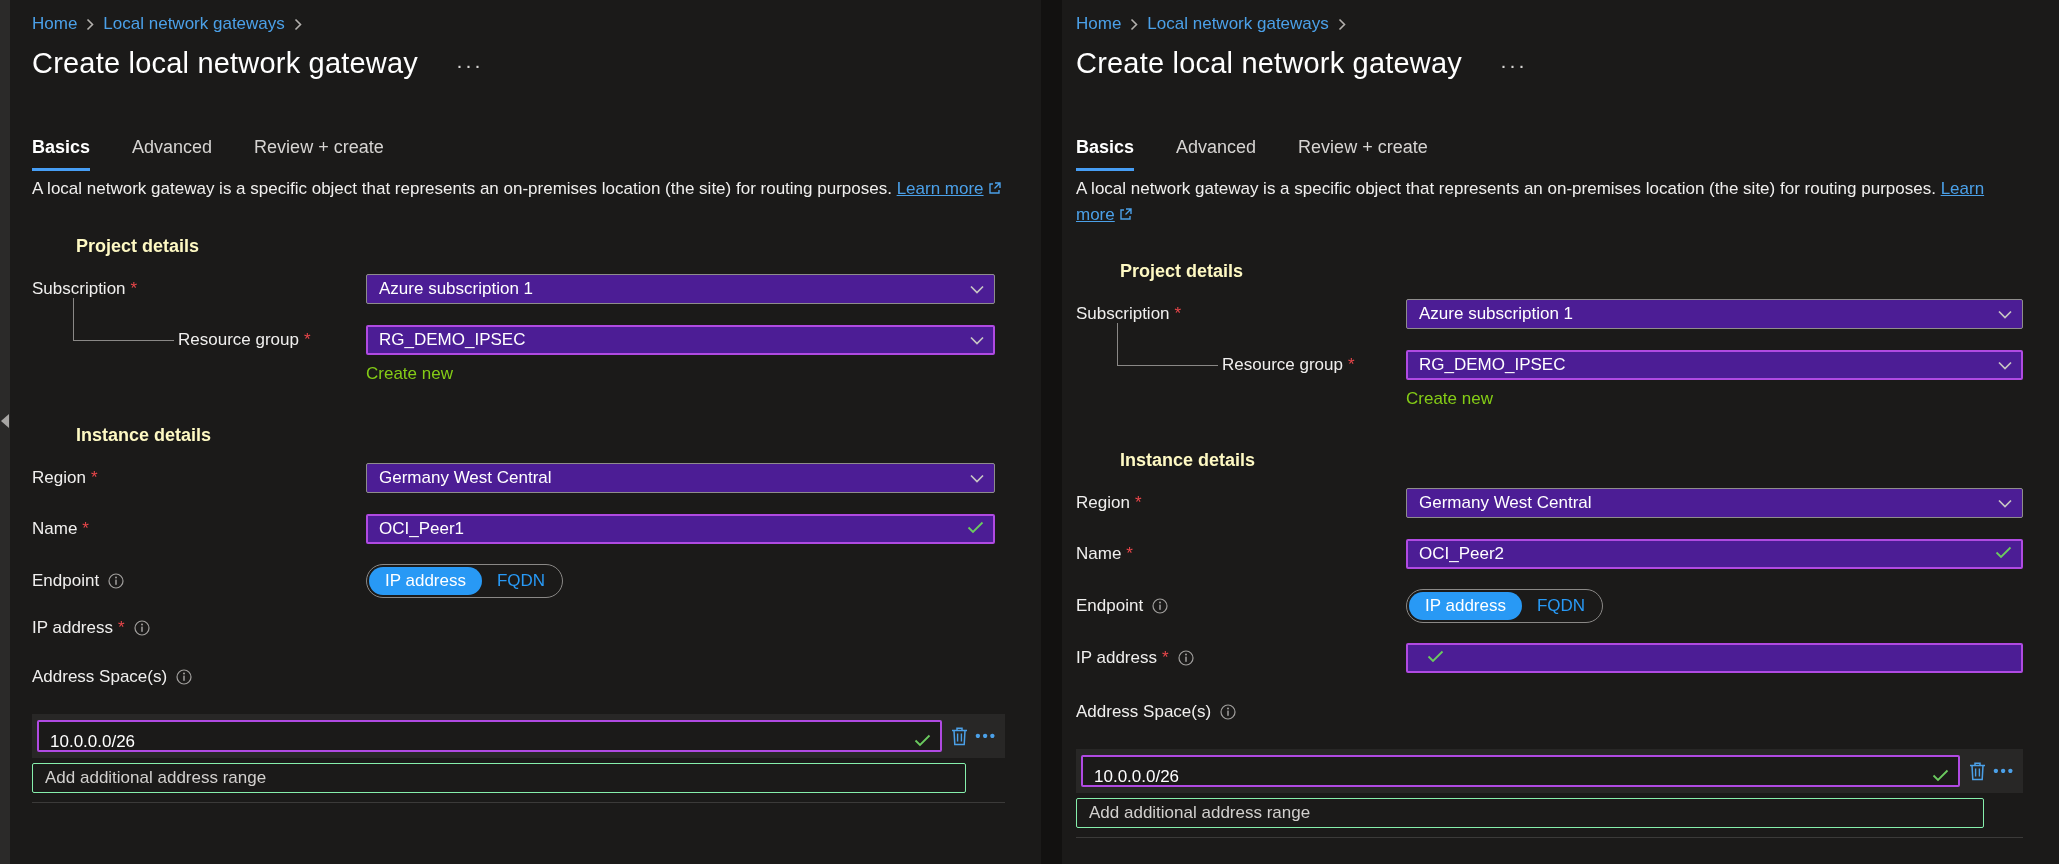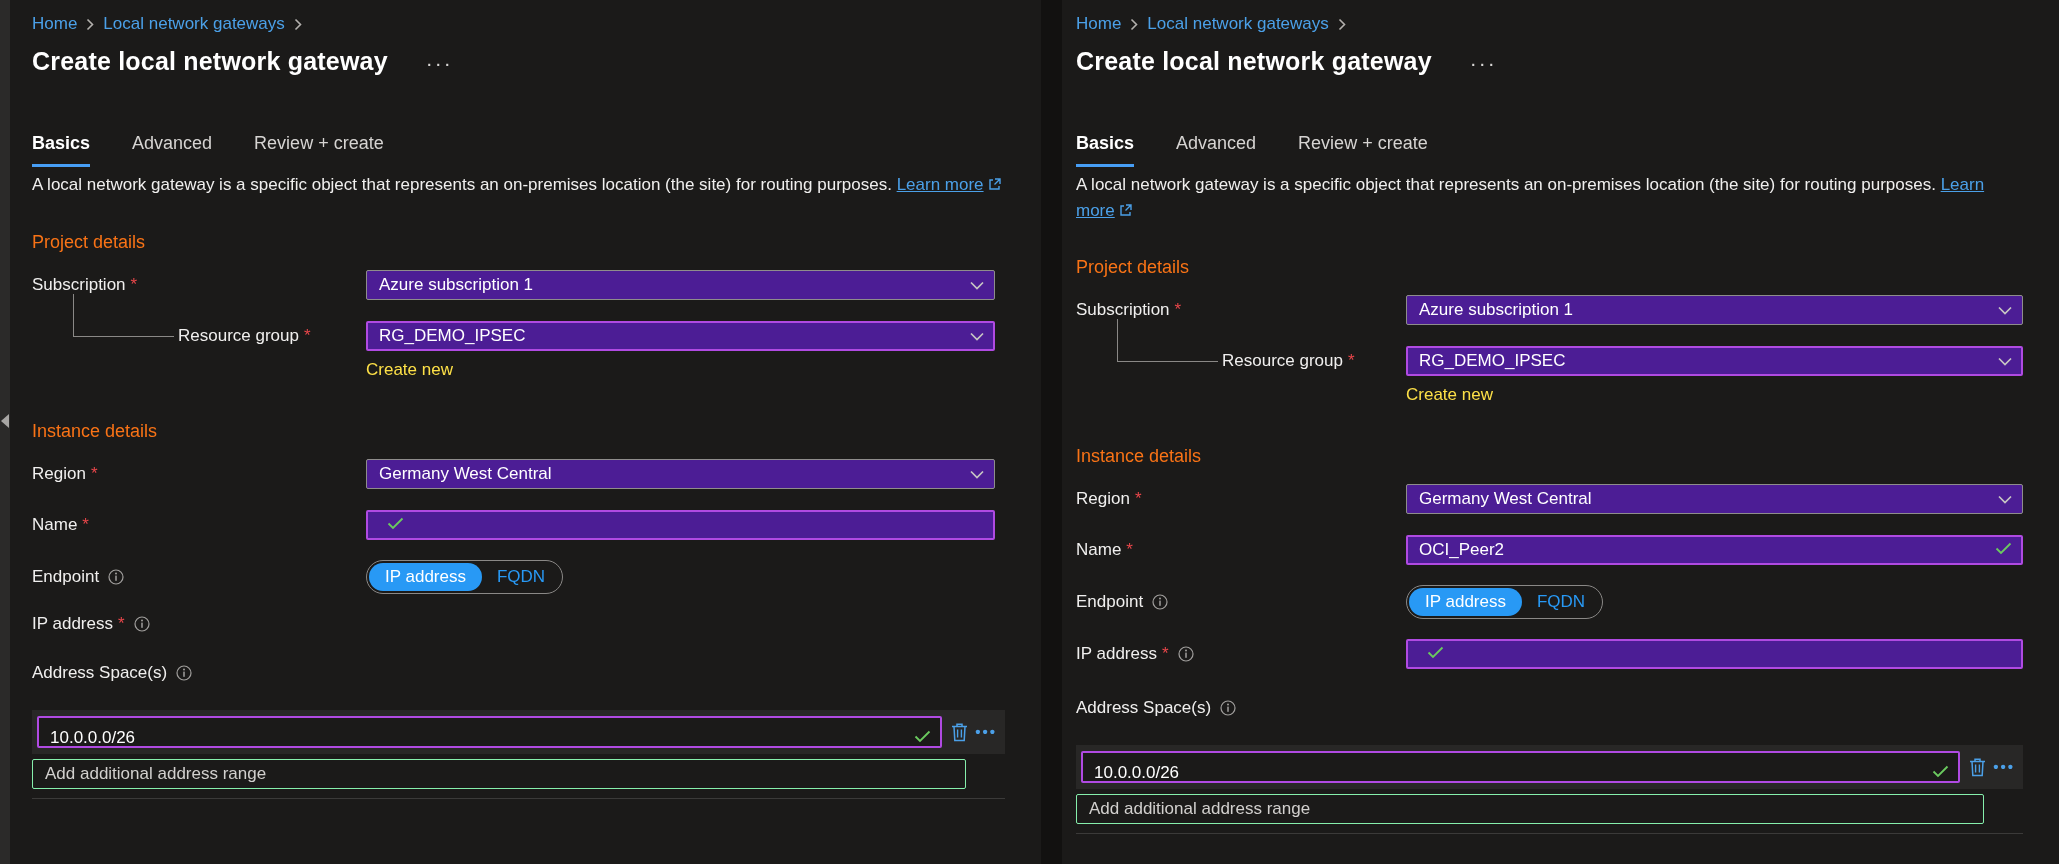--- a/index.html
+++ b/index.html
@@ -32,35 +32,35 @@
   .panel-left  .panel-inner { padding-left:32px; }
   .panel-right .panel-inner { padding-left:14px; }
 
   
   .breadcrumb { display:flex; align-items:center; font-size:17px;text-align:center; }
   .breadcrumb a { color:#4ba0e8; text-decoration:none; cursor:pointer; }
   .crumb-sep { margin:0 9px; display:flex; align-items:center; }
 
   
   .title-row { display:flex; align-items:center; margin-top:13px; }
-  .page-title { font-size:25px; font-weight:700; color:#ffffff; letter-spacing:.2px; }
+  .page-title { font-size:29px; font-weight:400; color:#ffffff; letter-spacing:.2px; }
   .title-menu { margin-left:38px; color:#d8d6d4; font-size:21px; letter-spacing:2px; cursor:pointer; line-height:10px; padding-top:2px; }
 
   
   .tabs { display:flex; margin-top:57px; gap:42px; }
   .tab { font-size:18px; color:#d6d4d2; padding-bottom:10px; cursor:pointer; border-bottom:3px solid transparent; }
   .tab.active { color:#ffffff; font-weight:700; border-bottom-color:#479ef5; }
 
   
   .desc { margin-top:5px; font-size:17px; line-height:1.5; color:#f0efee; max-width:985px; }
   .desc a { color:#4ba0e8; text-decoration:underline; cursor:pointer; }
   .ext-icon { display:inline-block; vertical-align:-1px; margin-left:4px; }
 
   
-  .section-heading { font-size:18px; font-weight:400; color:#f97316; }
+  .section-heading { font-size:18px; font-weight:700; color:#fef9c3;margin-left:44px; }
   .heading-project  { margin-top:33px; }
   .heading-instance { margin-top:41px; }
 
   
   .form-rows { margin-top:17px; }
   .row { display:flex; align-items:center; margin-bottom:21px; position:relative; }
   .row-label { width:var(--label-w); display:flex; align-items:center; font-size:17px; color:#f0efee; flex-shrink:0; }
   .req { color:#e8464a; margin-left:5px; font-size:17px; }
   .info-icon { margin-left:9px; display:flex; cursor:pointer; }
 
@@ -84,21 +84,21 @@
 
   
   .row-rg .row-label { padding-left:146px; }
   .row-rg::before {
     content:""; position:absolute;
     left:41px; top:-27px; width:100px; height:42px;
     border-left:1.5px solid #8a8886;
     border-bottom:1.5px solid #8a8886;
   }
   .create-new-row { margin:-12px 0 0 var(--label-w); }
-  .create-new-row a { font-size:17px; color:#fde047; text-decoration:none; cursor:pointer; }
+  .create-new-row a { font-size:17px; color:#84cc16; text-decoration:none; cursor:pointer; }
 
   
   .row-endpoint { height:32px; }
   .pill-group {
     display:inline-flex; align-items:center;
     border:1.5px solid #8a8886; border-radius:999px;
     padding:2px; height:34px;
   }
   .pill-option { font-size:17px; border-radius:999px; padding:4px 16px; cursor:pointer; }
   .pill-option.selected { background:#2899f5; color:#ffffff; }
@@ -228,20 +228,21 @@
           </span>
         </div>
       </div>
 
       <div class="row">
         <div class="row-label">
           <span>Name</span>
             <span class="req">*</span>
         </div>
         <div class="field-box modified">
+          <input class="bare-input" value="OCI_Peer1" style="">
           <span class="check-icon">
             <svg width="17" height="13" viewBox="0 0 17 13">
                 <polyline points="1.5,6.5 6,11 15.5,1.5" fill="none" stroke="#6bcb5f" stroke-width="1.8"></polyline>
               </svg>
           </span>
         </div>
       </div>
 
       <div class="row row-endpoint">
         <div class="row-label">

